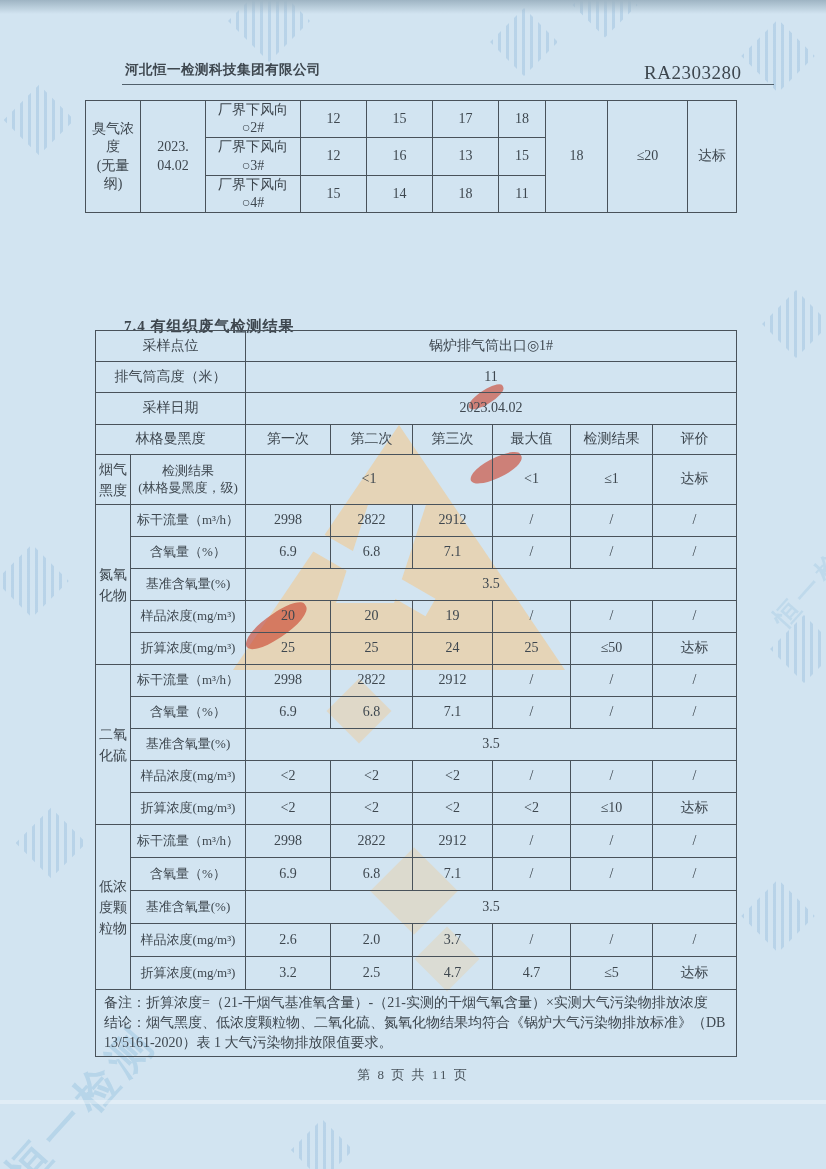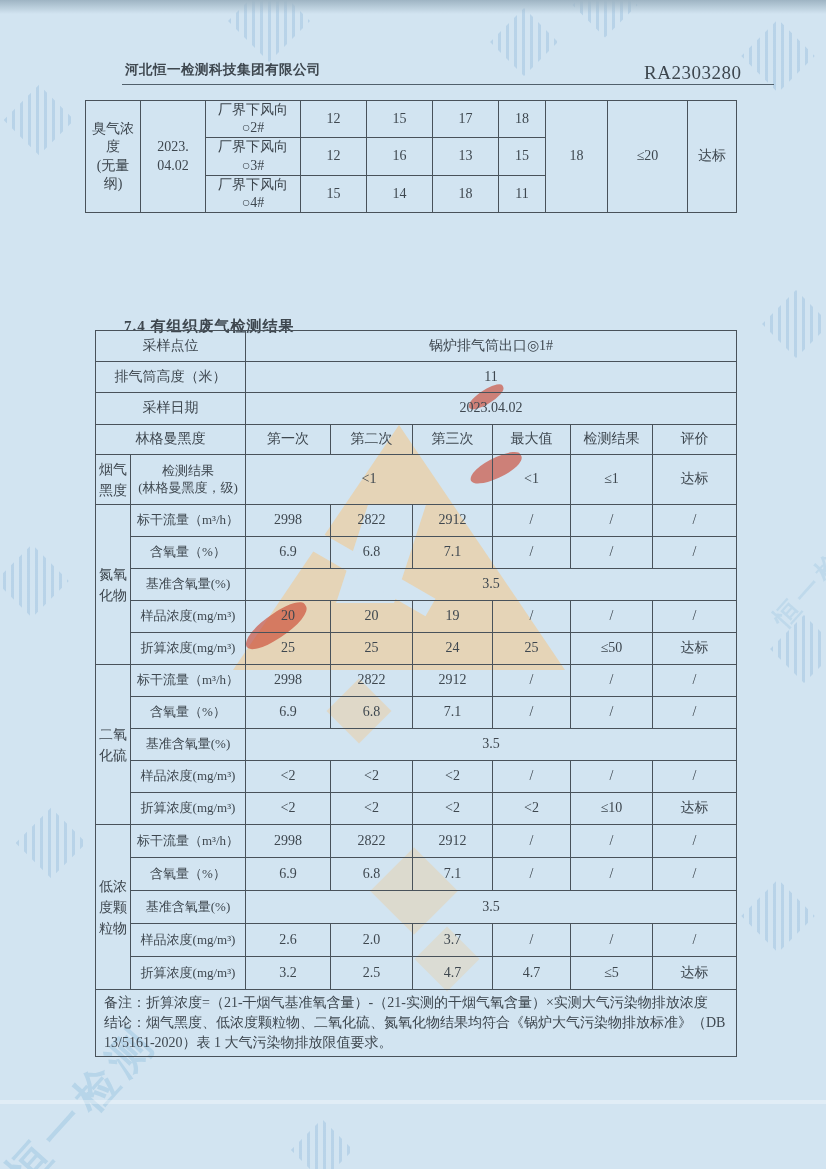--- a/index.html
+++ b/index.html
@@ -320,13 +320,14 @@
 
     <tr class="h66">
       <td colspan="8" class="note-cell">
         <div>备注：折算浓度=（21-干烟气基准氧含量）-（21-实测的干烟气氧含量）×实测大气污染物排放浓度</div>
         <div>结论：烟气黑度、低浓度颗粒物、二氧化硫、氮氧化物结果均符合《锅炉大气污染物排放标准》（DB 13/5161-2020）表 1 大气污染物排放限值要求。</div>
       </td>
     </tr>
   </tbody>
     </table>
 
+  <div class="footer">第 8 页 共 11 页</div>
 </div>
 
 </body></html>

